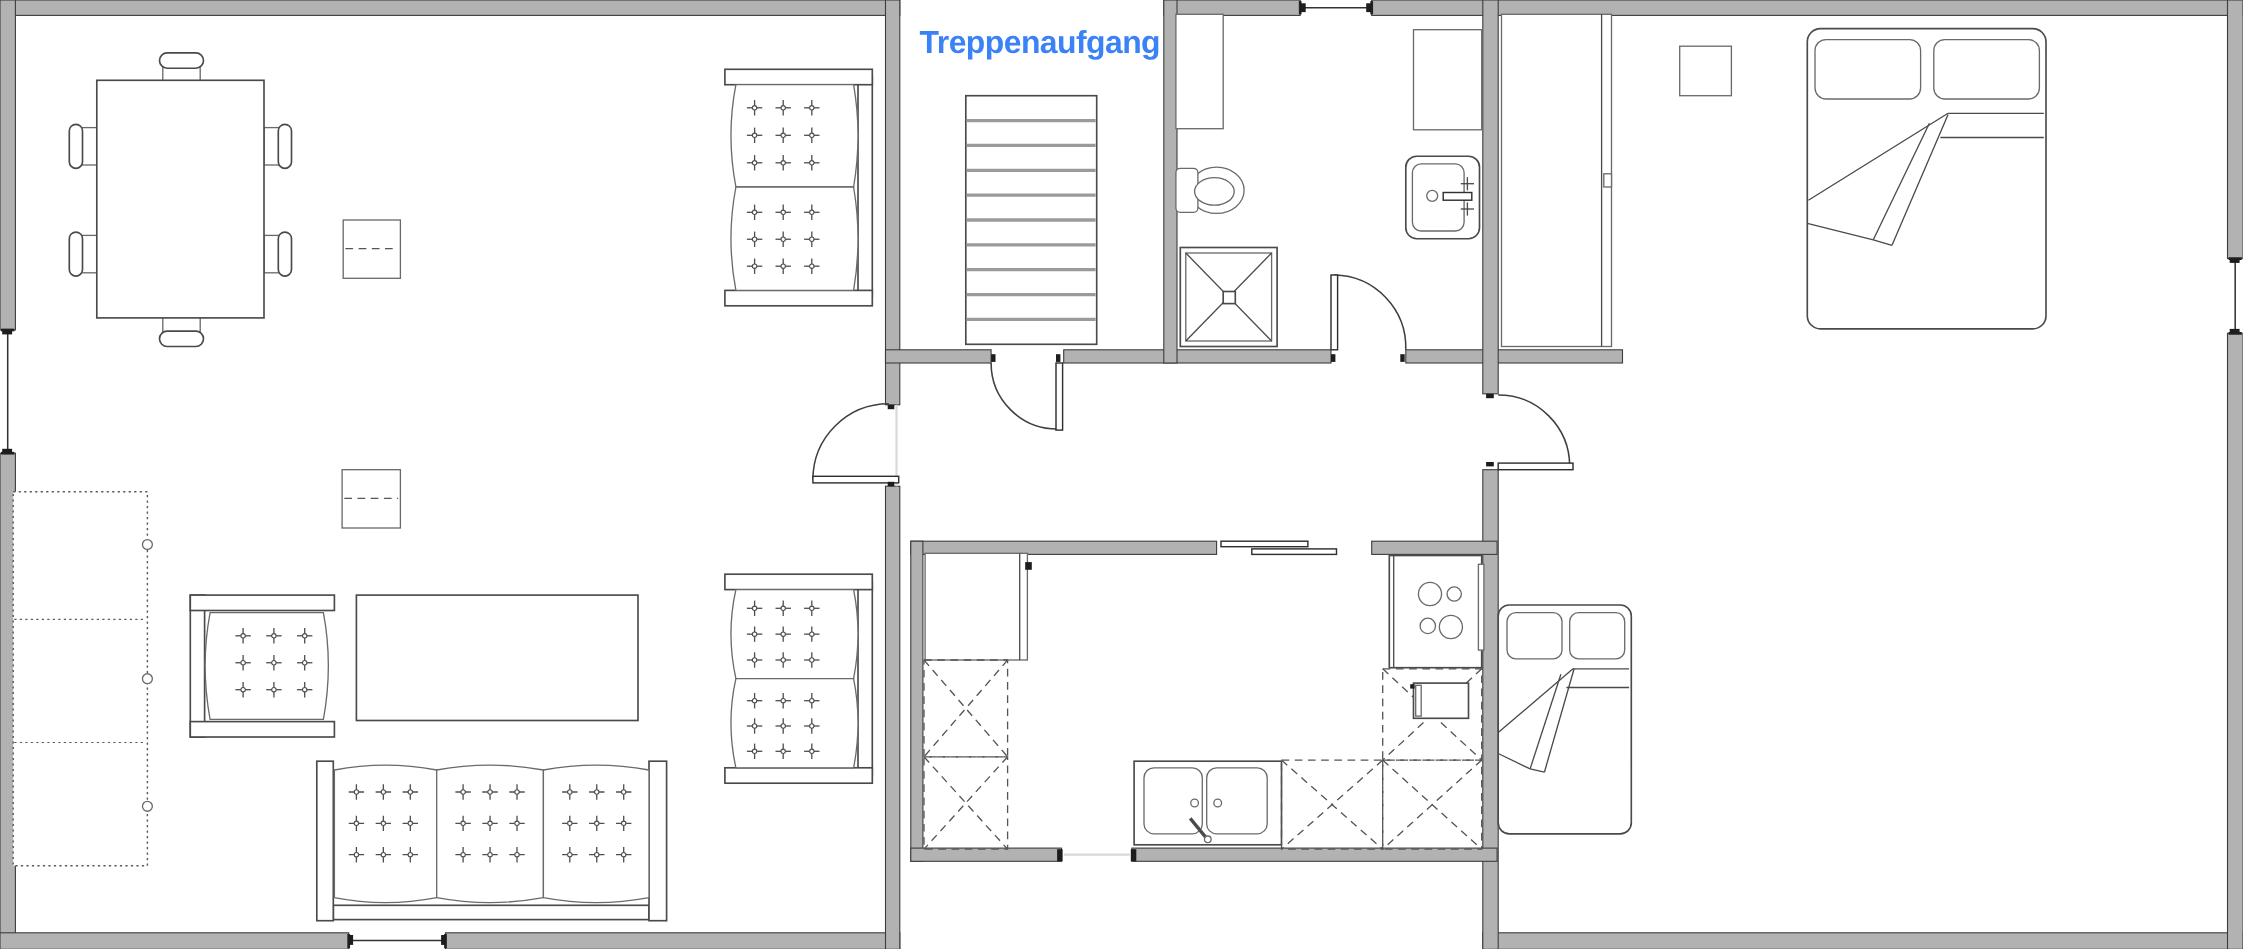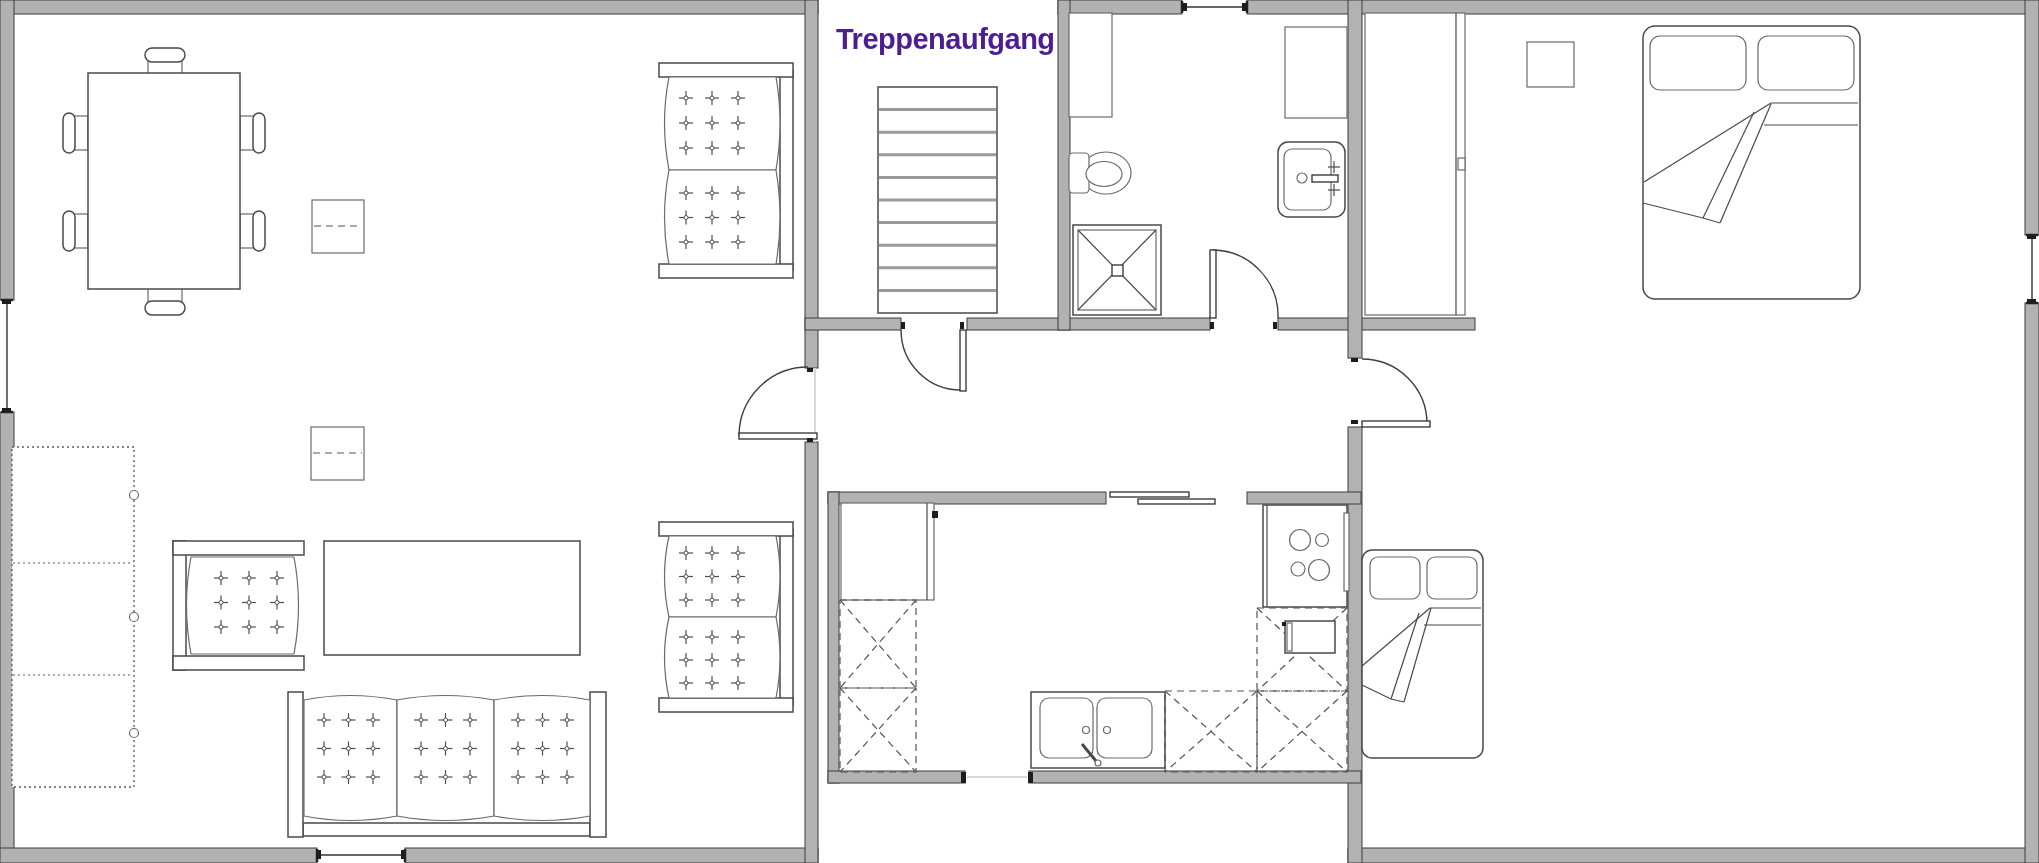--- a/index.html
+++ b/index.html
@@ -20,21 +20,21 @@
   .arc{fill:none;stroke:#3f3f3f;stroke-width:1.4;}
   .leaf{fill:#fff;stroke:#2f2f2f;stroke-width:1.3;}
   .tread{stroke:var(--tread);stroke-width:3;}
   .cap{stroke:#222;stroke-width:2.5;}
   .winline{fill:none;stroke:#333;stroke-width:1.4;}
   .jamb{fill:#1d1d1d;}
   .threshold{stroke:#d9d9d9;stroke-width:2;}
   g[data-tufts] line{stroke:#4f4f4f;stroke-width:1.2;}
   .tuft-dot{fill:#fff;stroke:#4f4f4f;stroke-width:1;}
   #stair-label{position:absolute;left:836px;top:24px;width:220px;
-    font-weight:bold;font-size:29px;letter-spacing:-0.5px;color:#4c1d95;
+    font-weight:bold;font-size:29px;letter-spacing:-0.5px;color:#3b82f6;
     white-space:nowrap;line-height:1.1;}
 </style>
 </head>
 <body>
 
 <div id="plan">
 
   <svg width="2039" height="863" viewBox="0 0 2039 863">
 
     <g>

